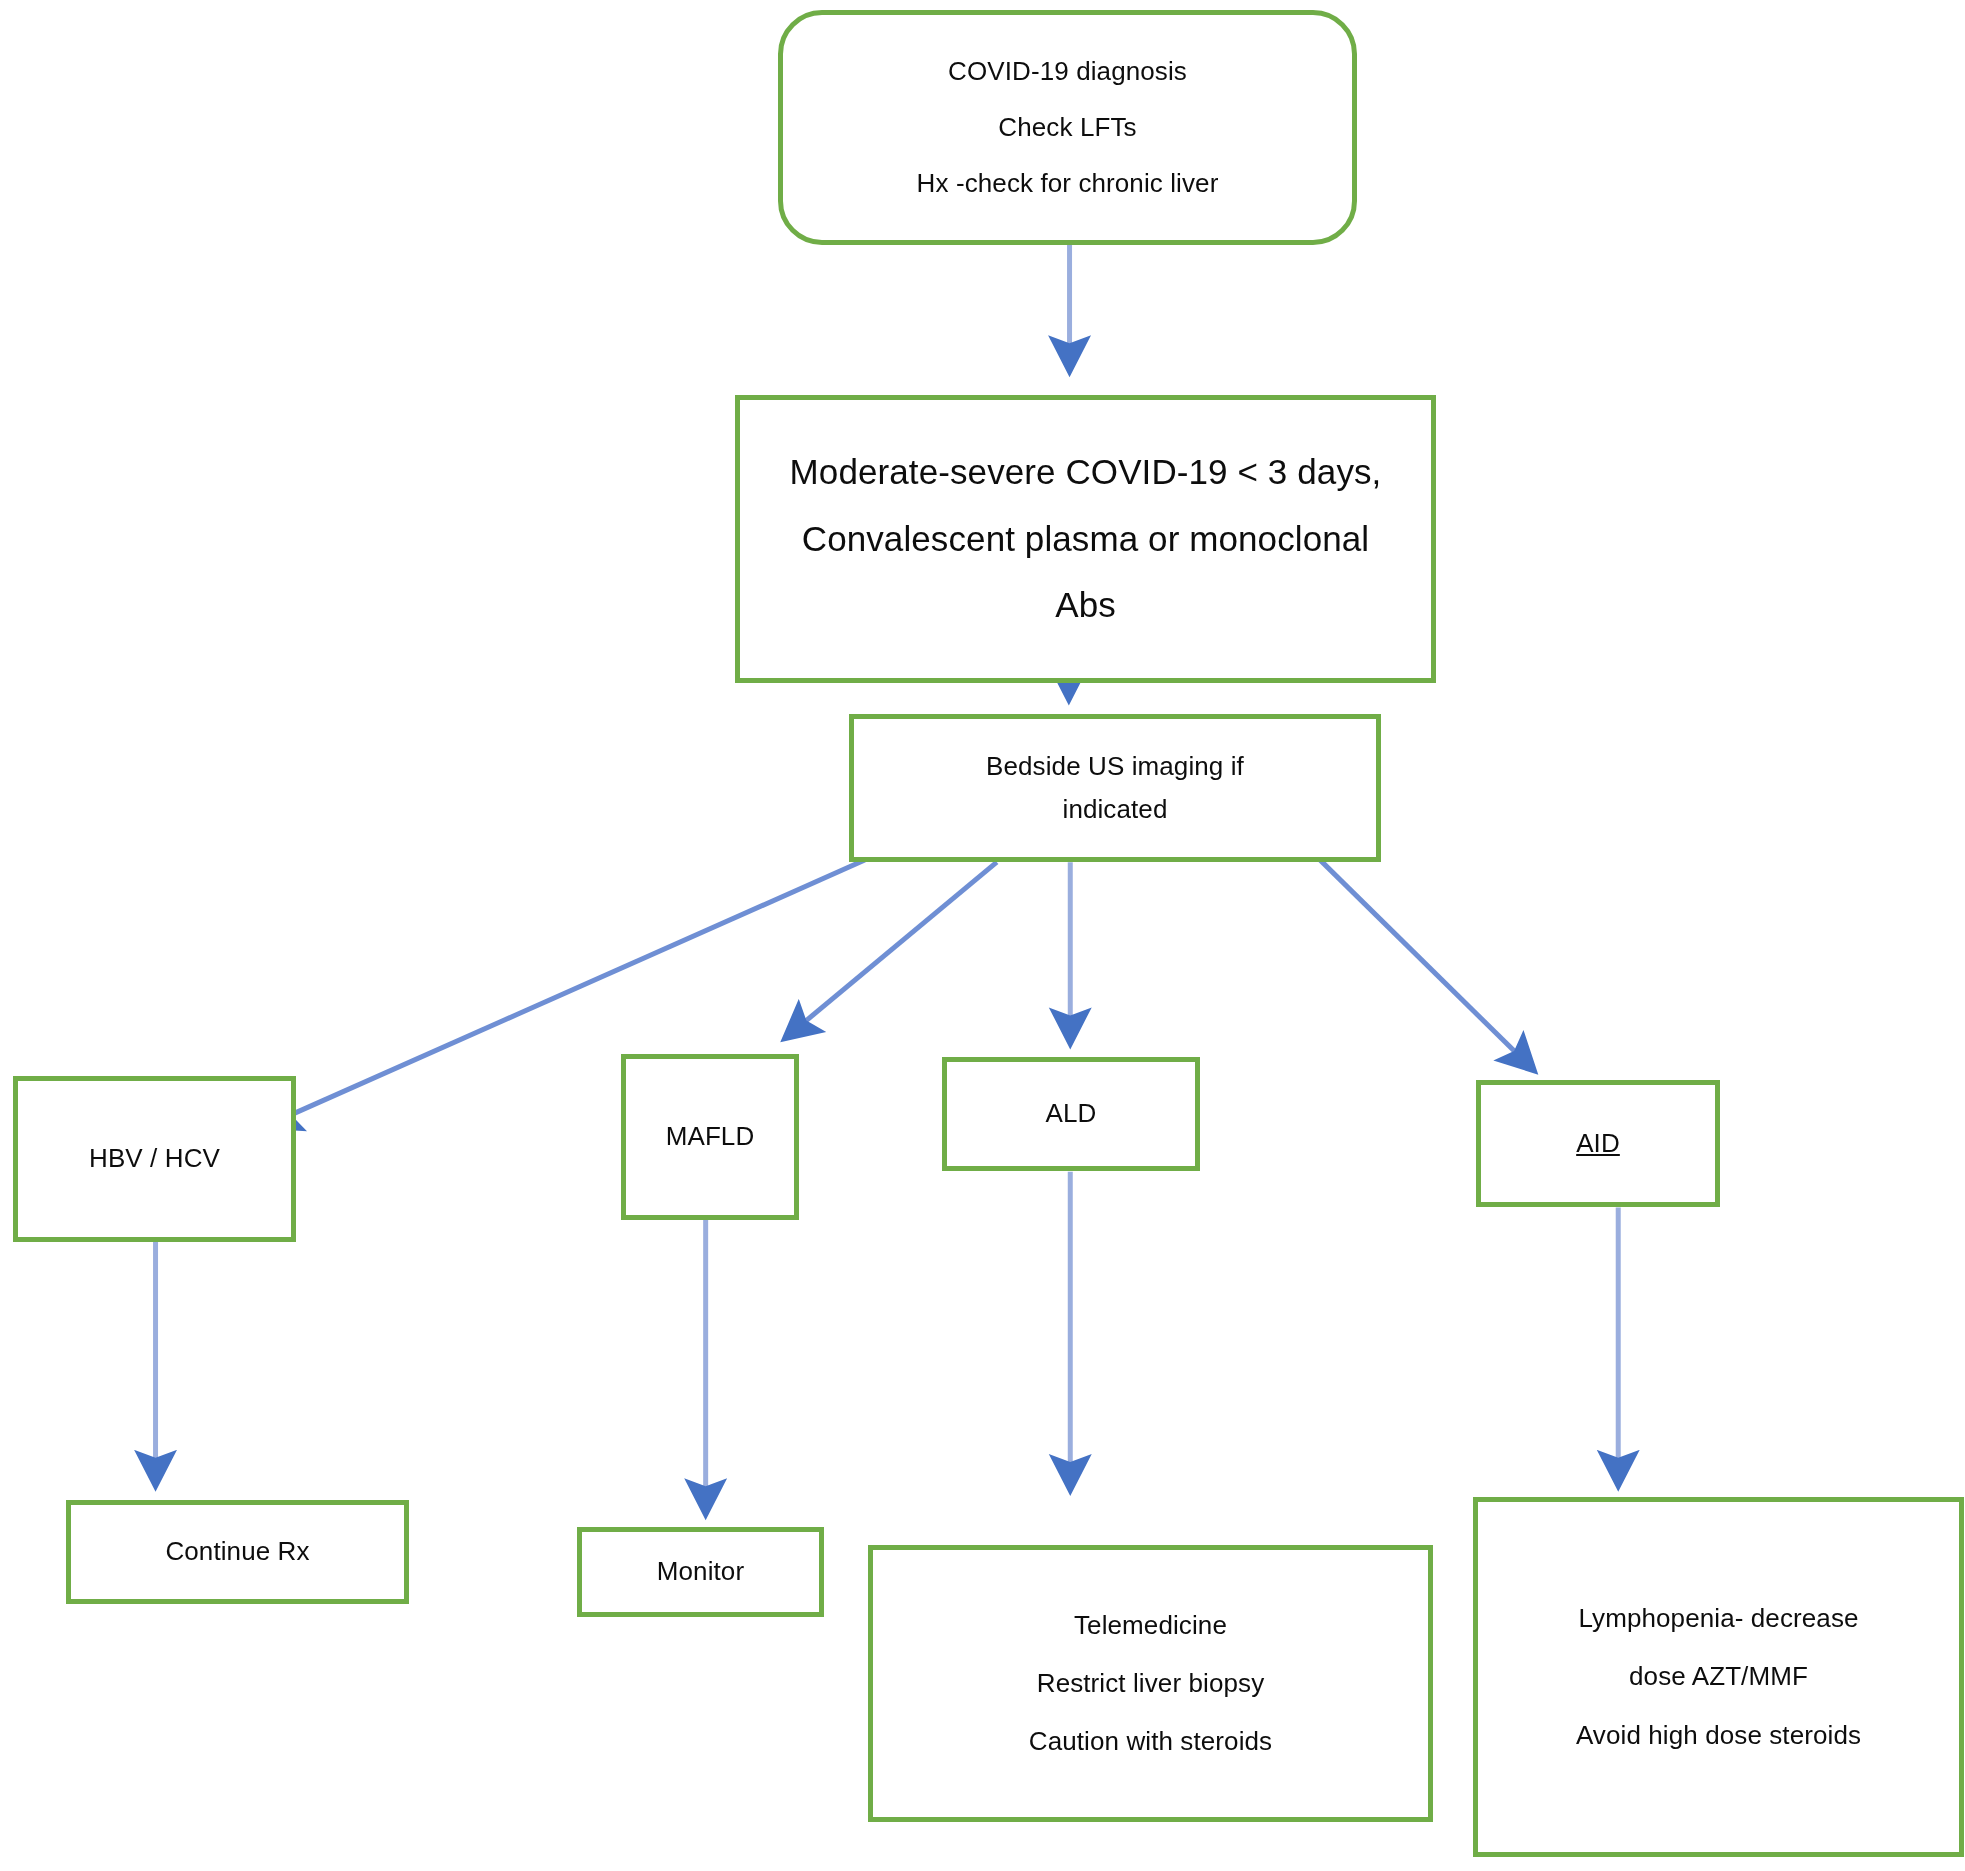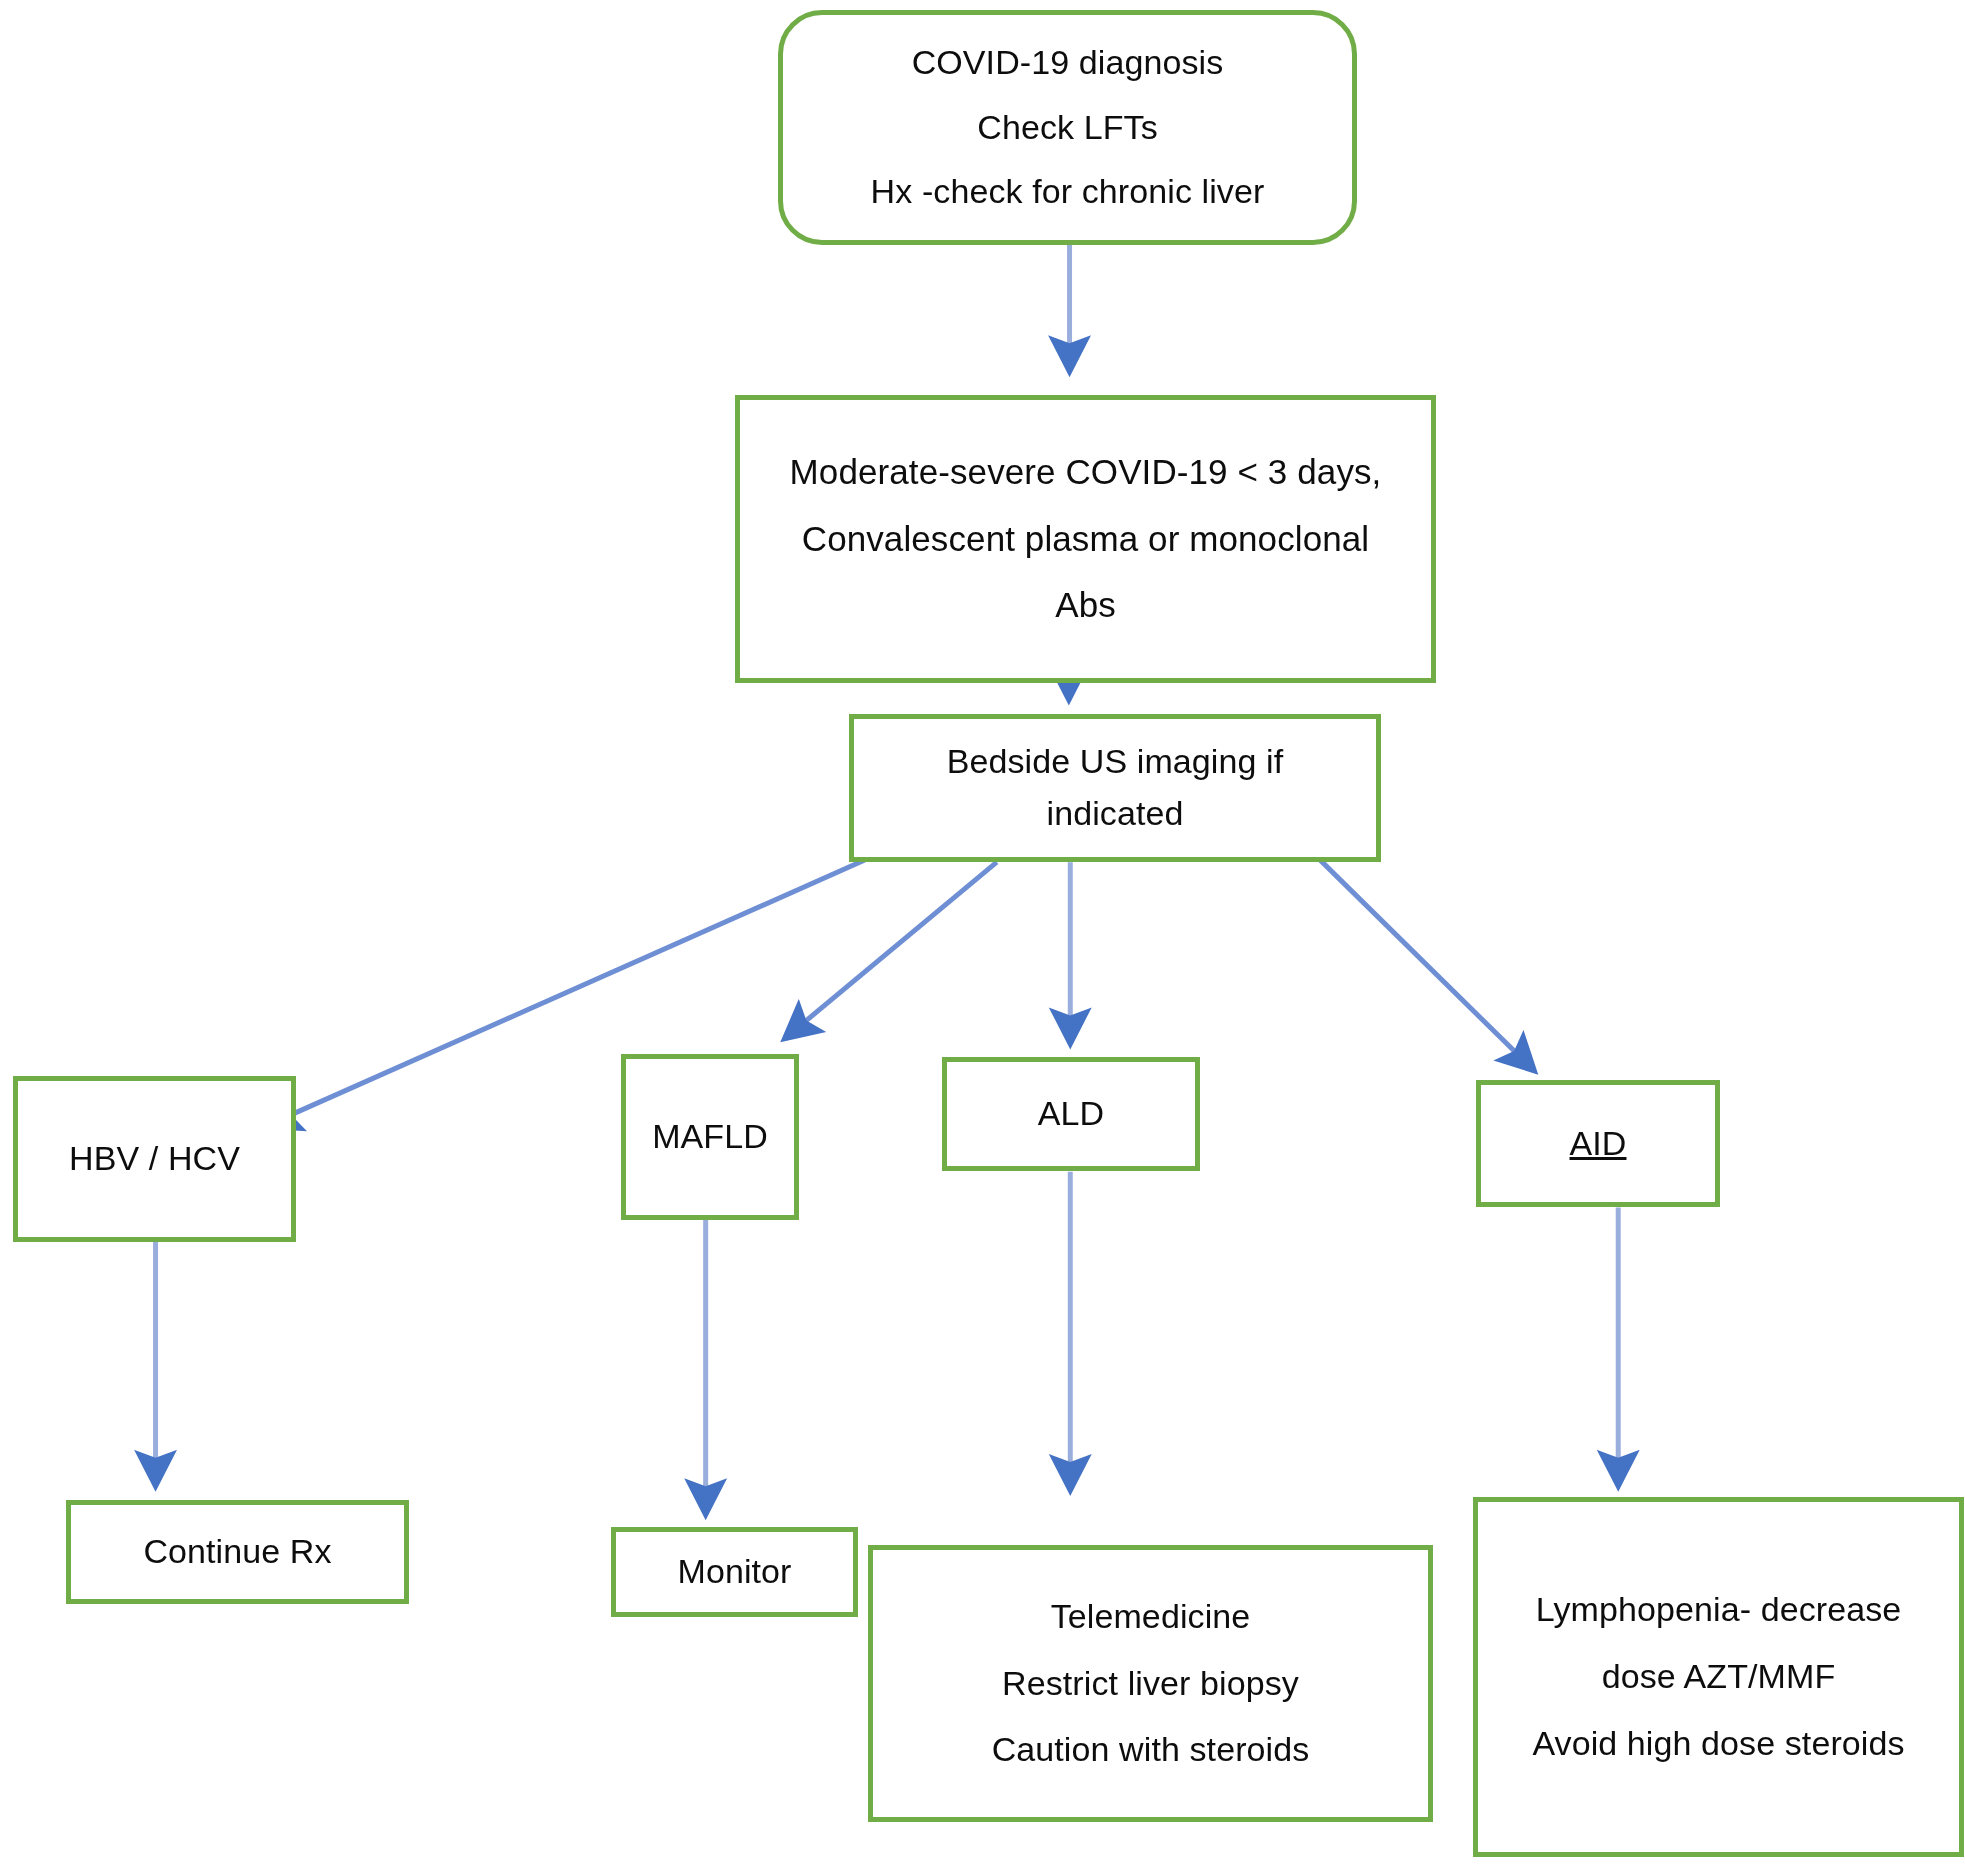--- a/index.html
+++ b/index.html
@@ -47,36 +47,36 @@
     border-radius: 44px;
   }
   .node.rounded::after {
     border-radius: 40px;
   }
   .node .line {
     display: block;
     position: relative;
     z-index: 1;
     white-space: nowrap;
-    font-size: 34px;
+    font-size: 26px;
     line-height: 1.05;
     letter-spacing: 0.1px;
   }
   .node .line + .line { margin-top: 16px; }
 
   
   #node-covid-diagnosis { left: 778px; top: 10px;   width: 579px;  height: 235px; }
   #node-moderate-severe { left: 735px; top: 395px;  width: 701px;  height: 288px; }
   #node-bedside-us      { left: 849px; top: 714px; width: 532px;  height: 148px; }
   #node-hbv-hcv         { left: 13px;   top: 1076px; width: 283px;  height: 166px; }
   #node-mafld           { left: 621px;  top: 1054px; width: 178px;  height: 166px; }
   #node-ald             { left: 942px; top: 1057px; width: 258px;  height: 114px; }
   #node-aid             { left: 1476px; top: 1080px; width: 244px;  height: 127px; text-decoration: underline; }
   #node-continue-rx     { left: 66px;   top: 1500px; width: 343px;  height: 104px; }
-  #node-monitor         { left: 611px;  top: 1527px; width: 247px;  height: 90px; }
+  #node-monitor         { left: 577px;  top: 1527px; width: 247px;  height: 90px; }
   #node-telemedicine    { left: 868px; top: 1501px; width: 565px;  height: 277px; margin-top: 44px; }
   #node-aid-outcome     { left: 1473px; top: 1497px; width: 491px;  height: 360px; }
 
   #node-moderate-severe .line { font-size: 35px; }
   #node-moderate-severe .line + .line { margin-top: 30px; }
   #node-covid-diagnosis .line + .line { margin-top: 28.5px; }
   #node-telemedicine .line + .line { margin-top: 31px; }
   #node-aid-outcome .line + .line { margin-top: 31px; }
 </style>
 </head>

